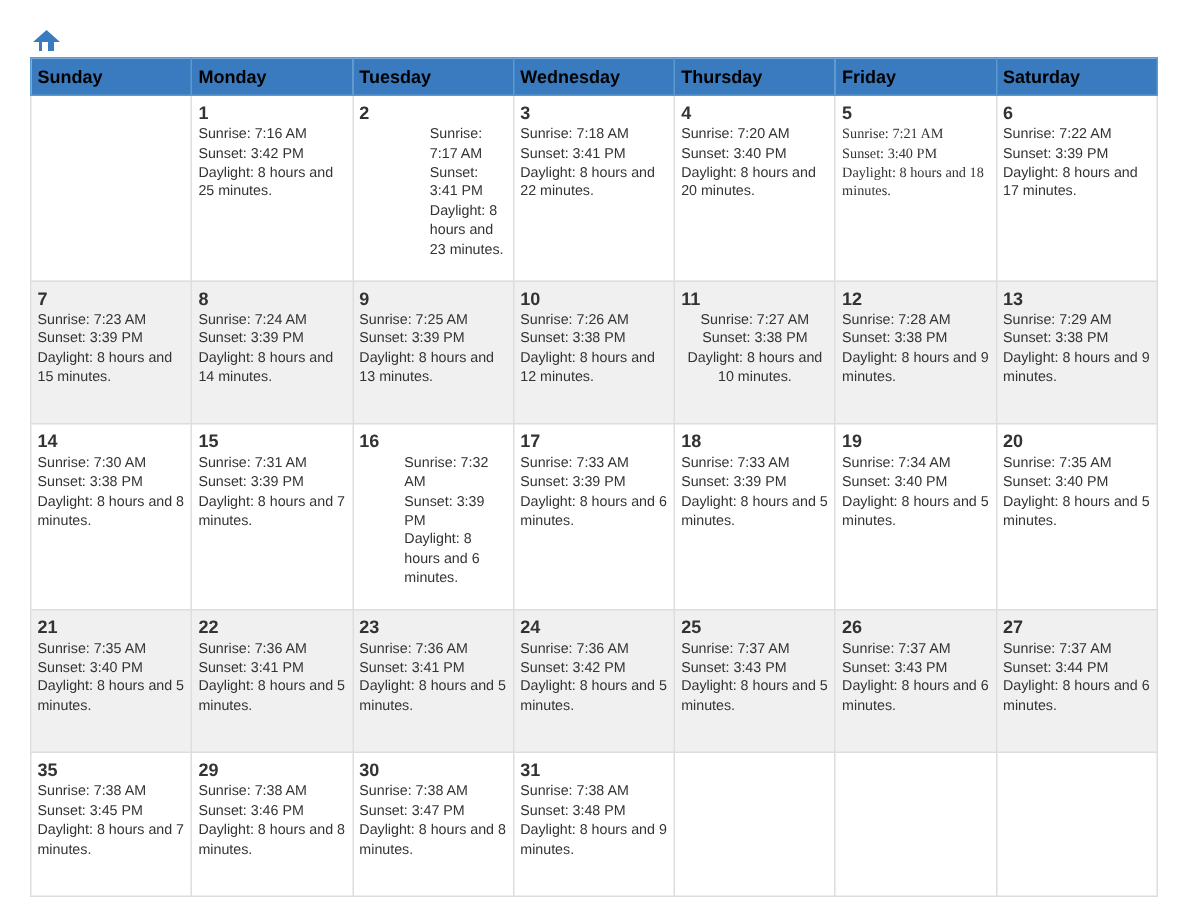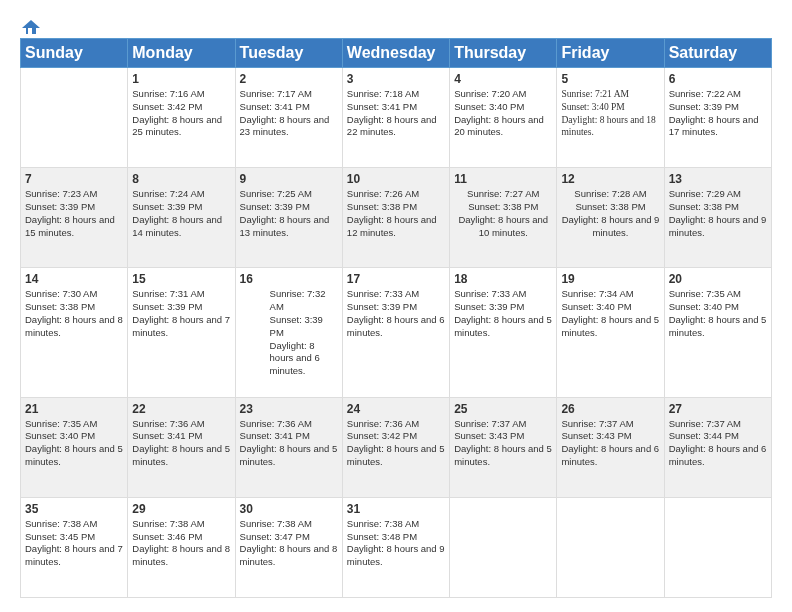--- a/index.html
+++ b/index.html
@@ -44,22 +44,22 @@
     }
     .calendar {
       flex: 1;
       border: 1px solid #ccc;
       border-collapse: collapse;
       width: 100%;
       table-layout: fixed;
     }
     .calendar th {
       background-color: #3a7abf;
-      color: #ffffff;
-      font-size: 16px;
+      color: #000000;
+      font-size: 12px;
       font-weight: bold;
       padding: 5px 4px;
       text-align: left;
       border: 1px solid #5a9ad0;
     }
     .calendar td {
       border: 1px solid #ddd;
       vertical-align: top;
       padding: 4px 4px 3px 4px;
       font-size: 10px;
@@ -124,21 +124,21 @@
     <tr class="row-white">
           <td class="empty-cell"></td>
           <td>
             <span class="day-number">1</span>
             <div class="day-info" style="white-space: pre-line;">Sunrise: 7:16 AM
 Sunset: 3:42 PM
 Daylight: 8 hours and 25 minutes.</div>
           </td>
           <td>
             <span class="day-number">2</span>
-            <div class="day-info" style="white-space: pre-line;">Sunrise: 7:17 AM
+            <div class="day-info" style="white-space: pre-line; margin-left: 47px;">Sunrise: 7:17 AM
 Sunset: 3:41 PM
 Daylight: 8 hours and 23 minutes.</div>
           </td>
           <td>
             <span class="day-number">3</span>
             <div class="day-info" style="white-space: pre-line;">Sunrise: 7:18 AM
 Sunset: 3:41 PM
 Daylight: 8 hours and 22 minutes.</div>
           </td>
           <td>
@@ -186,21 +186,21 @@
 Daylight: 8 hours and 12 minutes.</div>
           </td>
           <td>
             <span class="day-number">11</span>
             <div class="day-info" style="white-space: pre-line; text-align: center;">Sunrise: 7:27 AM
 Sunset: 3:38 PM
 Daylight: 8 hours and 10 minutes.</div>
           </td>
           <td>
             <span class="day-number">12</span>
-            <div class="day-info" style="white-space: pre-line; text-align: center;">Sunrise: 7:28 AM
+            <div class="day-info" style="white-space: pre-line;">Sunrise: 7:28 AM
 Sunset: 3:38 PM
 Daylight: 8 hours and 9 minutes.</div>
           </td>
           <td>
             <span class="day-number">13</span>
             <div class="day-info" style="white-space: pre-line;">Sunrise: 7:29 AM
 Sunset: 3:38 PM
 Daylight: 8 hours and 9 minutes.</div>
           </td>
         </tr>

